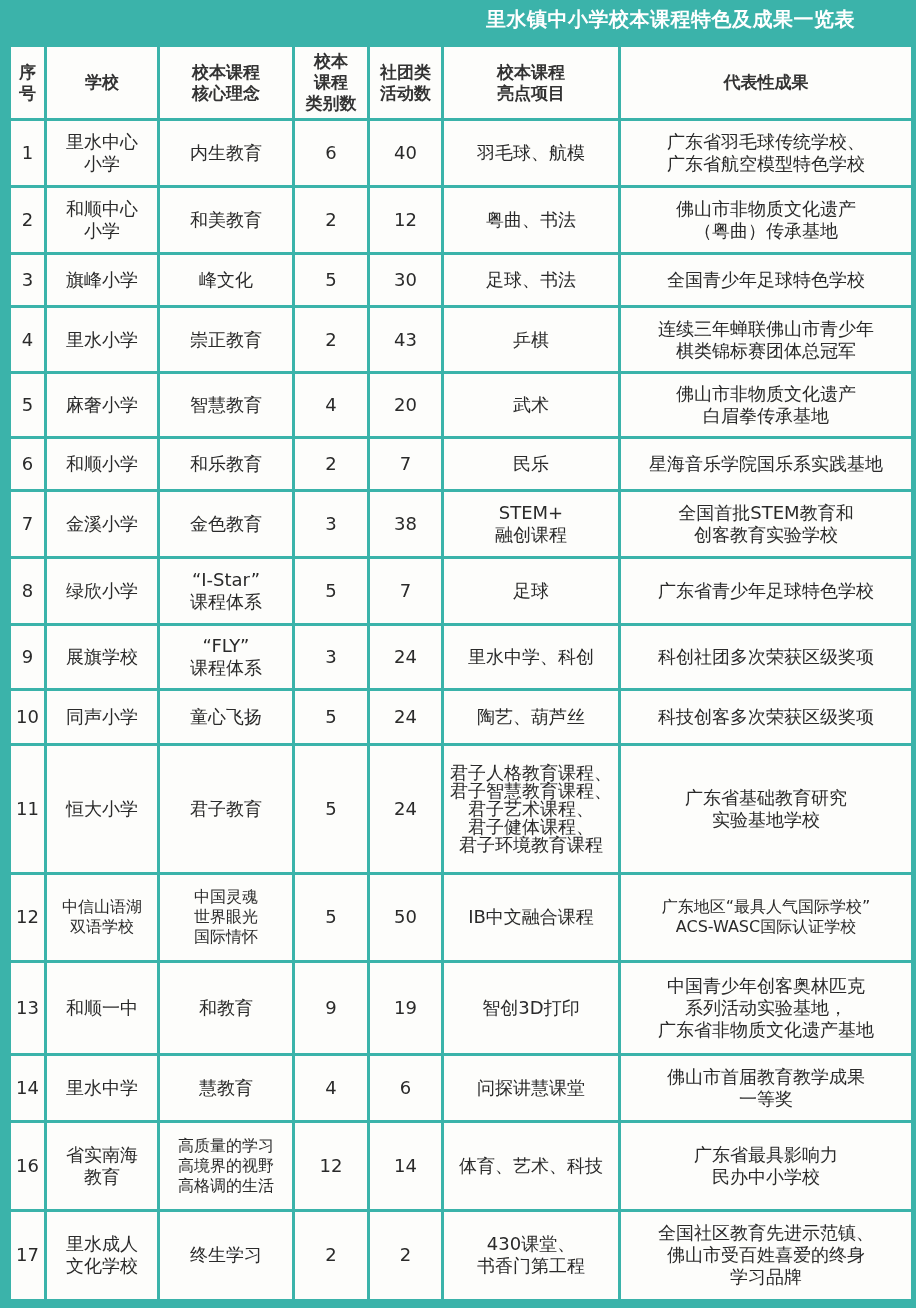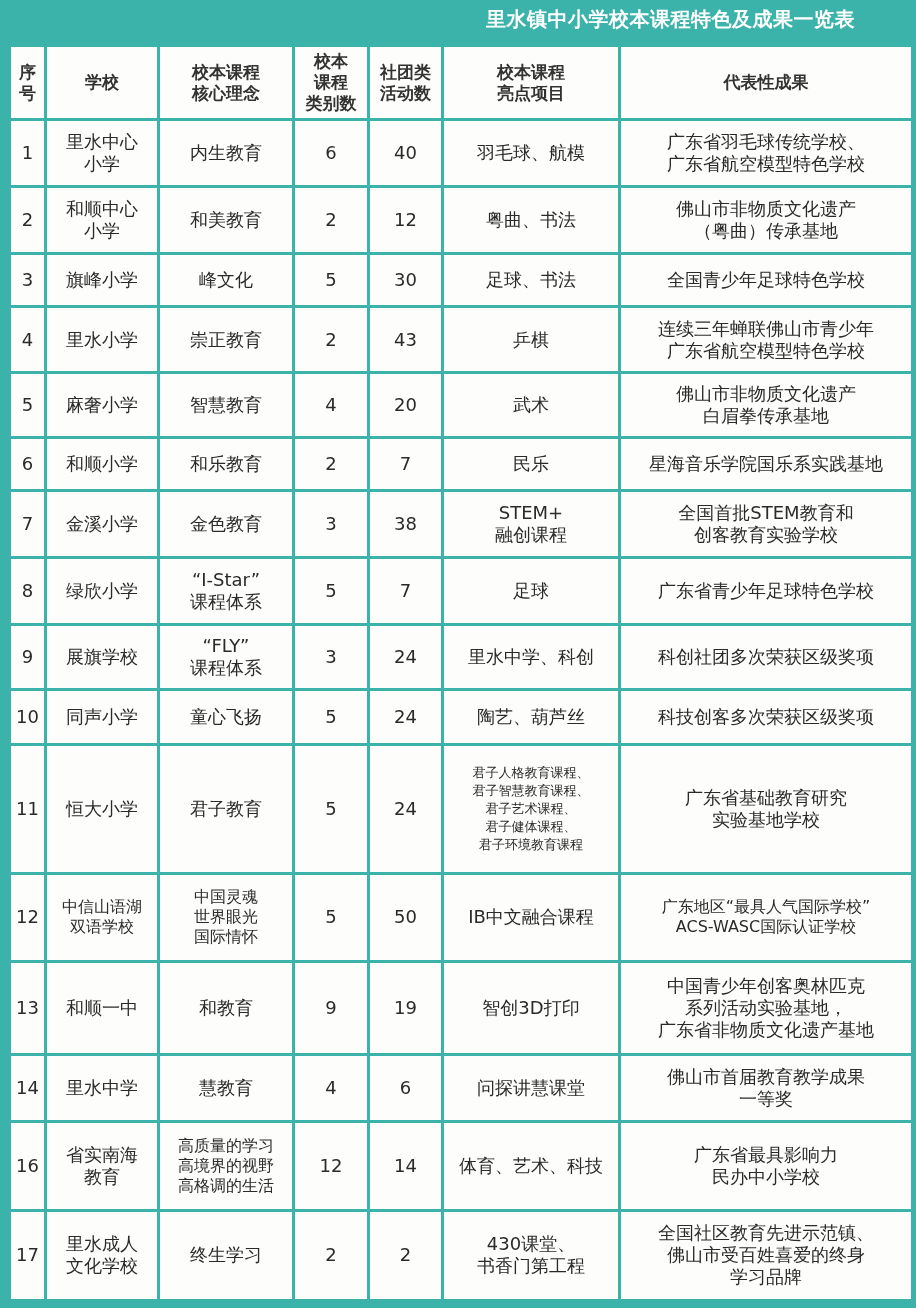--- a/index.html
+++ b/index.html
@@ -31,21 +31,21 @@
       border: 3px solid #3bb3aa;
       background: #fdfdfb;
       text-align: center; vertical-align: middle;
       padding: 0 2px;
       font-size: 18px; line-height: 22px;
       font-weight: normal;
       white-space: pre-line;
       overflow: hidden;
     }
     th { font-weight: bold; font-size: 17px; line-height: 21px; color: #333; }
-    td.small { font-size: 13px; line-height: 18px; }
+    td.small { font-size: 18px; line-height: 18px; }
     td.mid { font-size: 16px; line-height: 20px; }
     td.num { font-size: 18px; }
   </style>
 </head>
 <body>
 
 <div class="title-bar">
   <div class="title">里水镇中小学校本课程特色及成果一览表</div>
 </div>
 
@@ -110,21 +110,21 @@
     <td>全国青少年足球特色学校</td>
   </tr>
         <tr style="height: 63px;">
     <td class="num">4</td>
     <td>里水小学</td>
     <td>崇正教育</td>
     <td class="num">2</td>
     <td class="num">43</td>
     <td>乒棋</td>
     <td>连续三年蝉联佛山市青少年
-广东省航空模型特色学校</td>
+棋类锦标赛团体总冠军</td>
   </tr>
         <tr style="height: 62px;">
     <td class="num">5</td>
     <td>麻奢小学</td>
     <td>智慧教育</td>
     <td class="num">4</td>
     <td class="num">20</td>
     <td>武术</td>
     <td>佛山市非物质文化遗产
 白眉拳传承基地</td>

